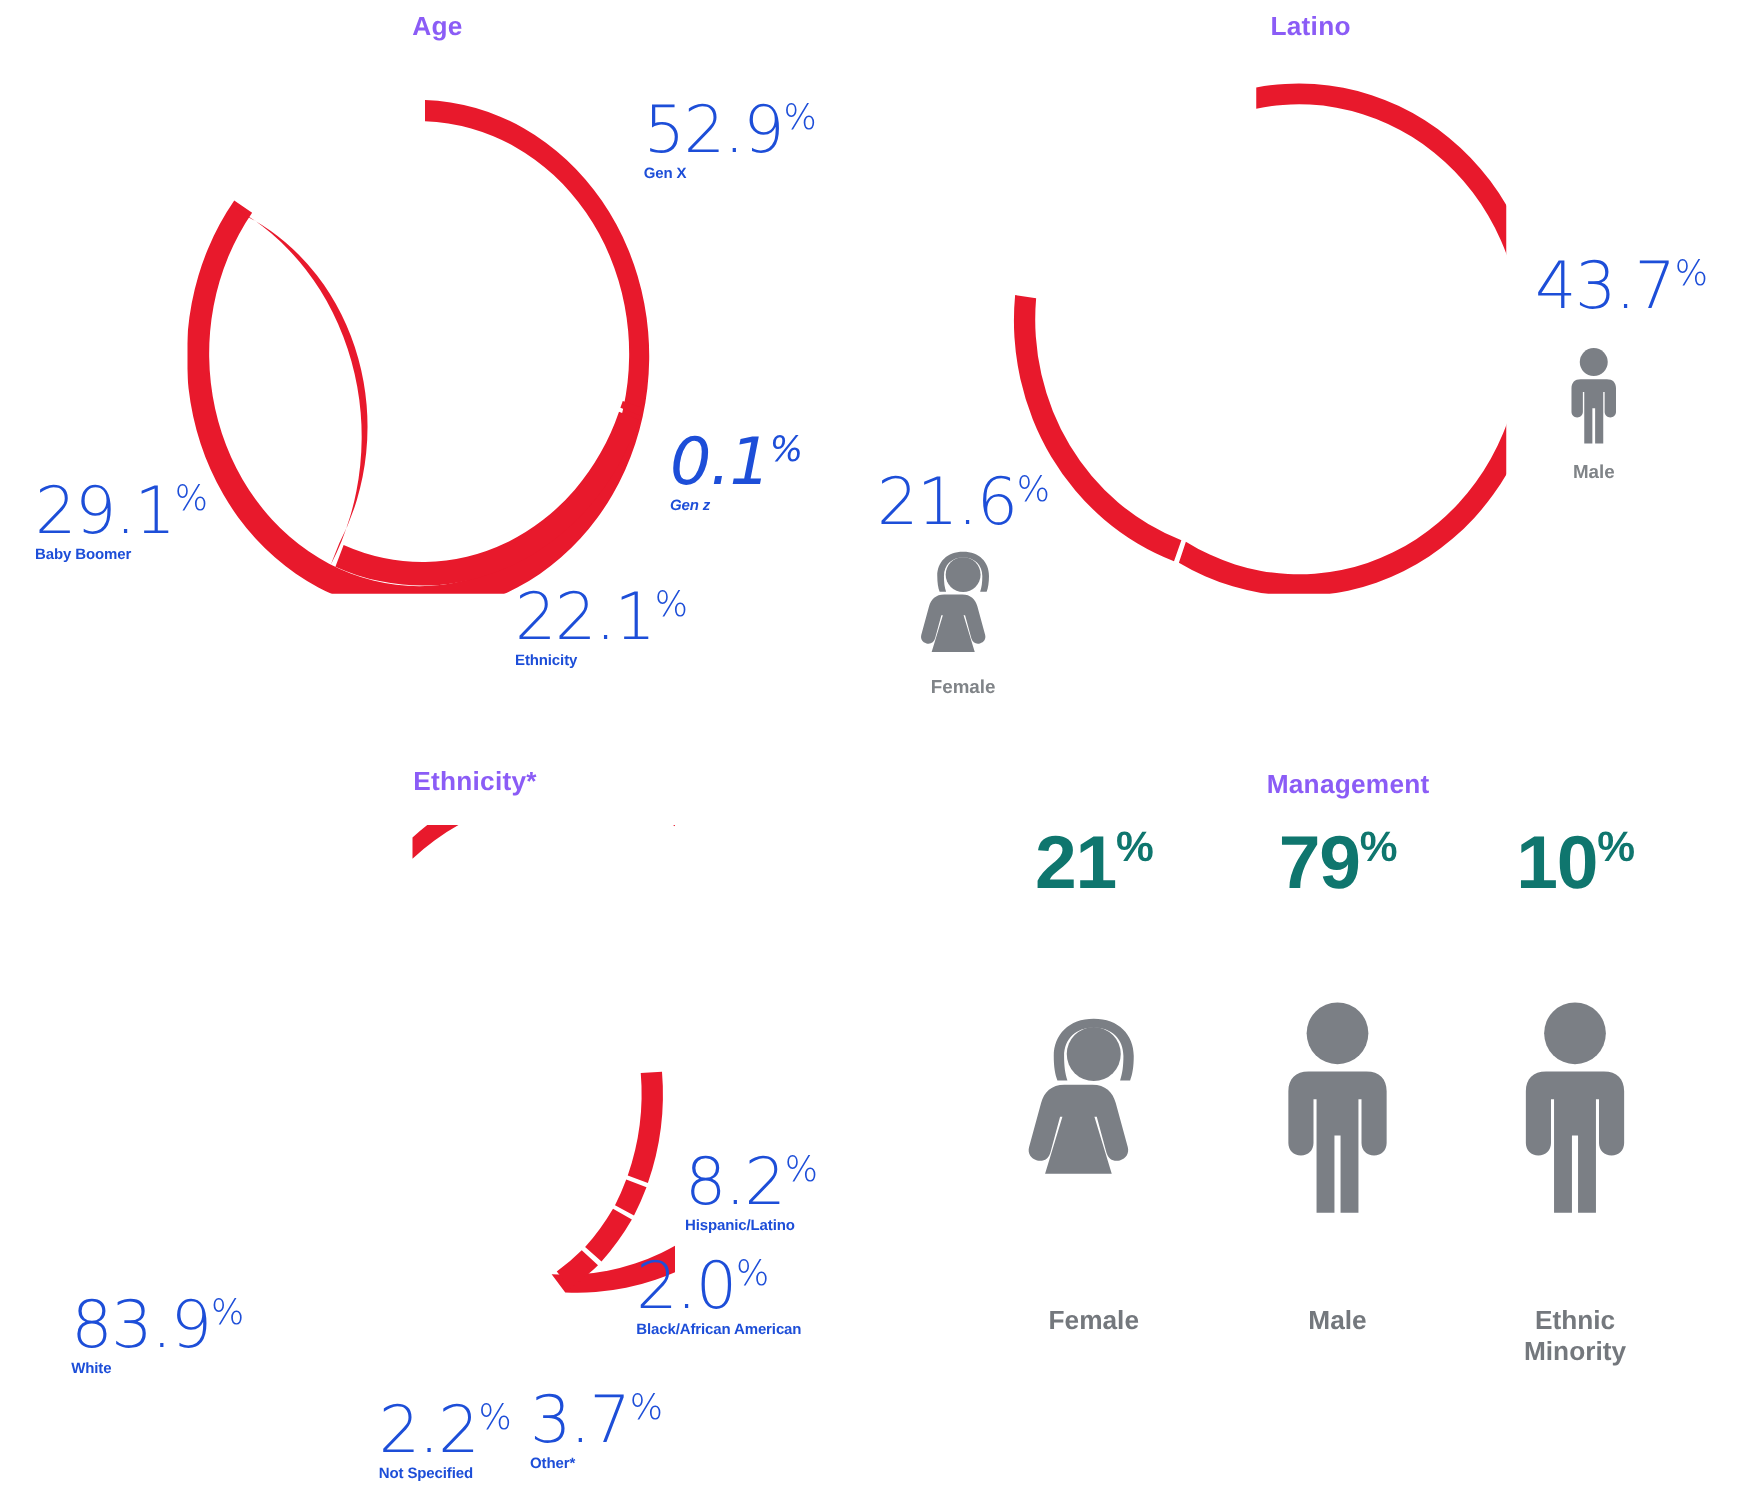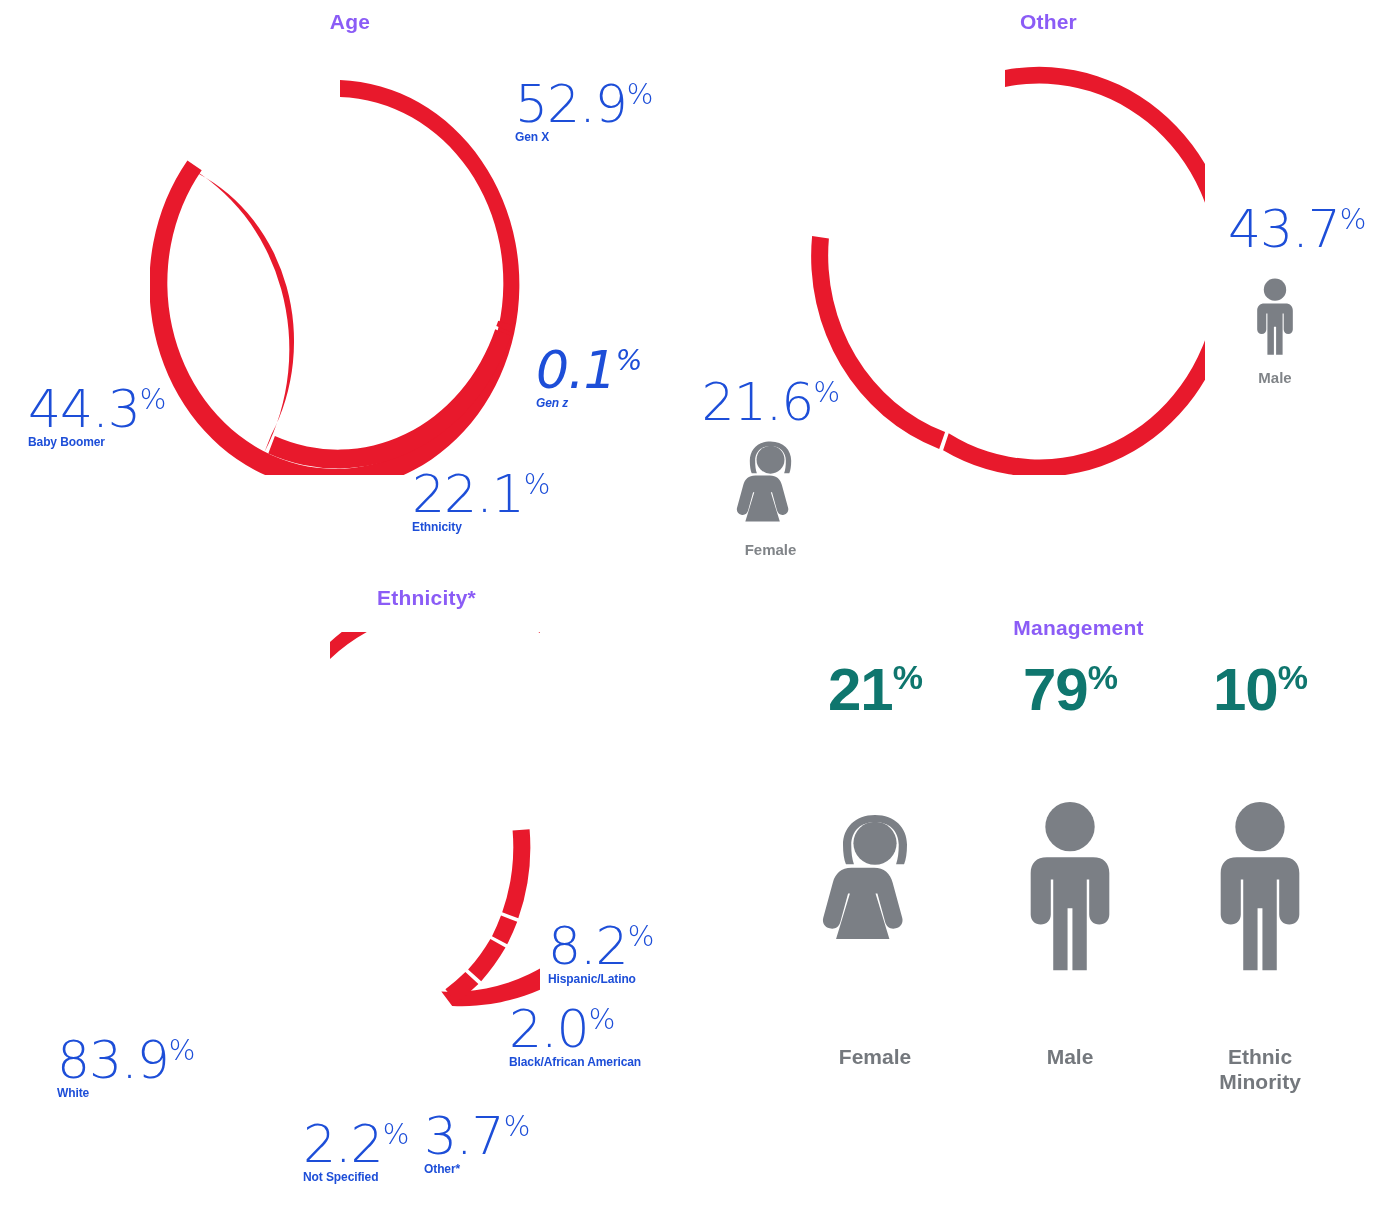--- a/index.html
+++ b/index.html
@@ -17,21 +17,21 @@
   .grid {
     position: absolute;
     inset: 0;
   }
   .panel {
     position: absolute;
   }
   
   #panel-age      { left: 0;    top: 0;    width: 700px; height: 600px; }
   #panel-gender   { left: 700px;top: 0;    width: 697px; height: 600px; }
-  #panel-ethnic   { left: 0;    top: 572px;width: 760px; height: 607px; padding-left: 31px; }
+  #panel-ethnic   { left: 0;    top: 600px;width: 760px; height: 607px; }
   #panel-mgmt     { left: 760px;top: 600px;width: 637px; height: 607px; }
 
   .panel-title {
     position: absolute;
     width: 100%;
     text-align: center;
     top: 10px;
     font-size: 21px;
     font-weight: bold;
     color: #8b5cf6;
@@ -147,27 +147,27 @@
       <div class="num"><span>0.1</span><span class="pct">%</span></div>
       <div class="lbl">Gen z</div>
     </div>
 
     <div class="stat" style="left:412px; top:470px;">
       <div class="num"><span>22.1</span><span class="pct">%</span></div>
       <div class="lbl">Ethnicity</div>
     </div>
 
     <div class="stat" style="left:28px; top:385px;">
-      <div class="num"><span>44.3</span><span class="pct">%</span></div>
+      <div class="num"><span>29.1</span><span class="pct">%</span></div>
       <div class="lbl">Baby Boomer</div>
     </div>
   </div>
 
   <div class="panel" id="panel-gender">
-    <div class="panel-title">Other</div>
+    <div class="panel-title">Latino</div>
 
     <div class="donut-wrap" style="left:105px; top:55px; width:400px; height:420px;">
       <svg width="400" height="420" viewBox="0 0 400 420">
         <g transform="translate(200,210)">
 
           <path fill="#E8192C" d="M 0,-195 A 195,205 0 1 1 -61.9,185.2 L -56.3,168.3 A 178,188 0 1 0 0,-178 Z"></path>
 
           <path fill="#E8192C" d="M -65.8,183.9 A 195,205 0 0 1 -192.9,-29.0 L -176.1,-26.5 A 178,188 0 0 0 -59.9,167.1 Z"></path>
         </g>
       </svg>

